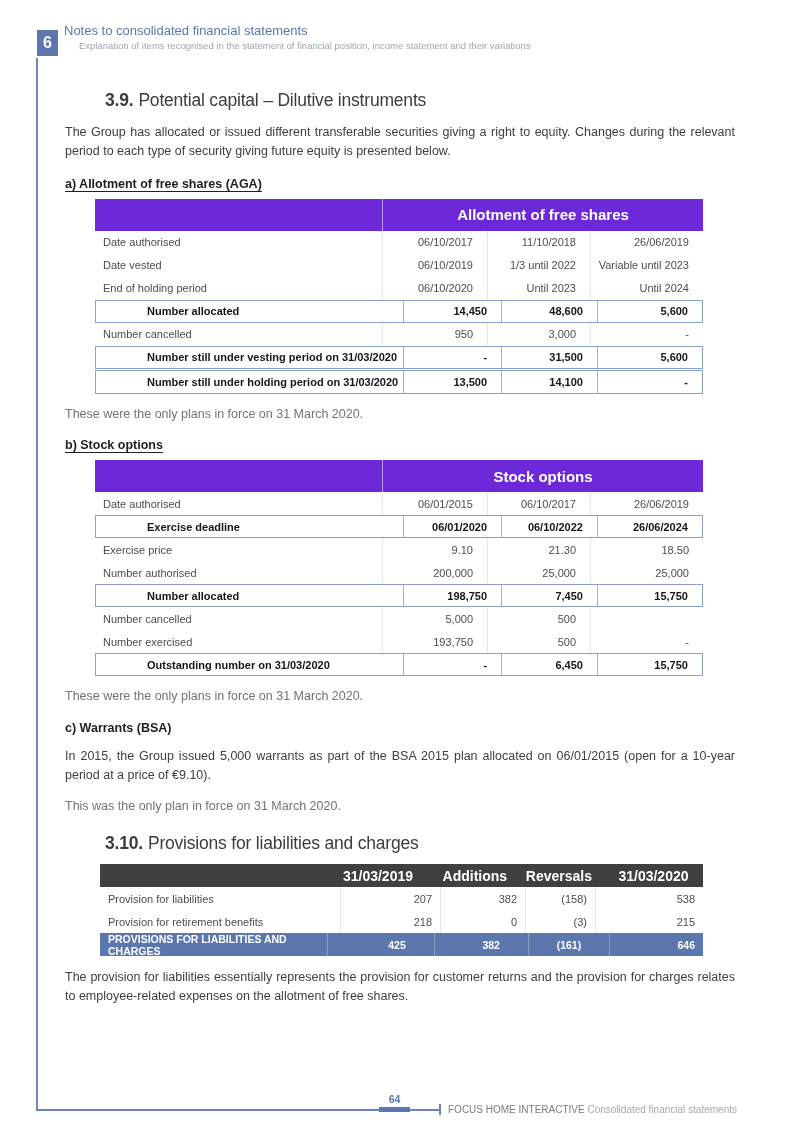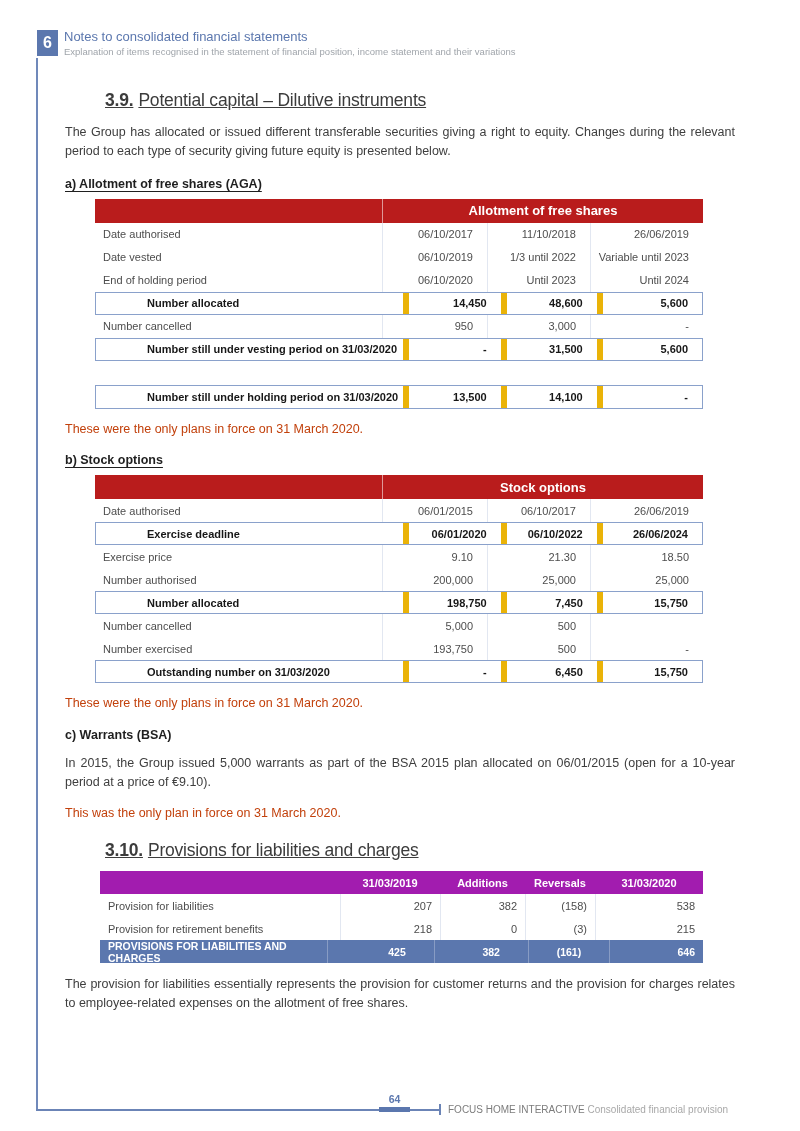--- a/index.html
+++ b/index.html
@@ -6,58 +6,58 @@
   body{
     width:800px;height:1131px;position:relative;background:#ffffff;
     font-family:"Liberation Sans",sans-serif;color:#3f3f3f;overflow:hidden;
   }
   
   .chapter-box{
     position:absolute;left:37px;top:30px;width:21px;height:26px;
     background:#5b77ae;color:#fff;font-weight:bold;font-size:16px;
     display:flex;align-items:center;justify-content:center;
   }
-  .chapter-head{position:absolute;left:64px;top:30px;}
+  .chapter-head{position:absolute;left:64px;top:24px;}
   .chapter-title{font-size:13px;color:#5b77ae;line-height:14px;}
-  .chapter-subtitle{font-size:9.5px;color:#a0a5ab;margin-top:2px;line-height:11px;}
+  .chapter-subtitle{font-size:9.5px;color:#a0a5ab;margin-top:2px;line-height:11px;margin-left:15px;}
   .vline{position:absolute;left:36px;top:58px;width:2px;height:1052px;background:#7089ba;}
 
   
   .content{position:absolute;left:65px;top:90px;width:670px;}
-  .sec-heading{margin-left:40px;font-size:17.5px;color:#3c3c3c;letter-spacing:-0.2px;text-decoration:underline;}
+  .sec-heading{margin-left:40px;font-size:17.5px;color:#3c3c3c;letter-spacing:-0.2px;}
   .sec-heading .sec-num{font-weight:bold;margin-right:5px;}
   .body-text{margin:12px 0 0 0;font-size:12.5px;line-height:1.55;text-align:justify;color:#3e3e3e;}
-  .note-text{margin:12px 0 0 0;font-size:12.5px;line-height:1.4;color:#c2410c;}
+  .note-text{margin:12px 0 0 0;font-size:12.5px;line-height:1.4;color:#737373;}
   .subheading{
     margin:15px 0 8px 0;font-size:12.5px;font-weight:bold;color:#1f1f1f;
     text-decoration:underline;text-underline-offset:3px;
   }
   .subheading-mixed{margin:15px 0 8px 0;font-size:12.5px;font-weight:bold;color:#1f1f1f;}
   .subheading-mixed .und{text-underline-offset:3px;}
 
   
   .tbl{margin:8px 0 0 30px;width:608px;font-size:11px;}
-  .tbl-head{display:flex;height:24px;background:#b91c1c;color:#fff;font-weight:bold;font-size:13px;}
+  .tbl-head{display:flex;height:32px;background:#6d28d9;color:#fff;font-weight:bold;font-size:15px;}
   .tbl-head .th-label{width:287px;}
   .tbl-head .th-merged{
     flex:1;display:flex;align-items:center;justify-content:center;
     border-left:1px solid rgba(255,255,255,0.55);
   }
   .row{display:flex;height:23px;align-items:stretch;color:#4d4d4d;box-sizing:border-box;}
   .row.boxed{border:1.5px solid #8aa1cb;color:#171717;font-weight:bold;padding-left:43px;}
-  .row.gap-above{margin-top:24px;height:24px;}
+  .row.gap-above{margin-top:1px;height:24px;}
   .cl{width:287px;display:flex;align-items:center;padding-left:8px;box-sizing:border-box;white-space:nowrap;}
   .c{display:flex;align-items:center;justify-content:flex-end;padding-right:14px;
      box-sizing:border-box;border-left:1px solid #e2e7f1;white-space:nowrap;}
-  .row.boxed .c{border-left:6px solid #eab308;}
+  .row.boxed .c{border-left:1px solid #eab308;}
   .c1{width:105px;}.c2{width:103px;}.c3{width:113px;}
 
   
   .tbl3{margin:10px 0 0 35px;width:603px;font-size:11px;}
-  .t3-head{display:flex;height:23px;background:#a21caf;color:#fff;font-weight:bold;font-size:11px;}
+  .t3-head{display:flex;height:23px;background:#404040;color:#fff;font-weight:bold;font-size:14px;gap:12px;}
   .t3-head div{display:flex;align-items:center;justify-content:center;}
   .t3l{width:240px;}
   .t3c1{width:100px;}.t3c2{width:85px;}.t3c3{width:70px;}.t3c4{width:108px;}
   .t3-row{display:flex;height:23px;align-items:stretch;color:#4d4d4d;}
   .t3-row .lab{width:240px;display:flex;align-items:center;padding-left:8px;box-sizing:border-box;}
   .t3-row .num{display:flex;align-items:center;justify-content:flex-end;padding-right:8px;
      box-sizing:border-box;border-left:1px solid #e2e7f1;white-space:nowrap;}
   .t3-row.total{background:#5b77ae;color:#fff;font-weight:bold;font-size:10.5px;}
   .t3-row.total .num{border-left:1px solid rgba(255,255,255,0.28);margin-left:20px;}
 
@@ -246,14 +246,14 @@
   <p class="body-text">The provision for liabilities essentially represents the provision for customer returns and the provision for charges relates to employee-related expenses on the allotment of free shares.</p>
 
 </div>
 
 <div class="f-line"></div>
 <div class="f-thick"></div>
 <div class="f-num">64</div>
 <div class="f-tick"></div>
 <div class="f-text">
   <span class="f-brand">FOCUS HOME INTERACTIVE</span>
-  <span class="f-doc">Consolidated financial provision</span>
+  <span class="f-doc">Consolidated financial statements</span>
 </div>
 
 </body></html>

